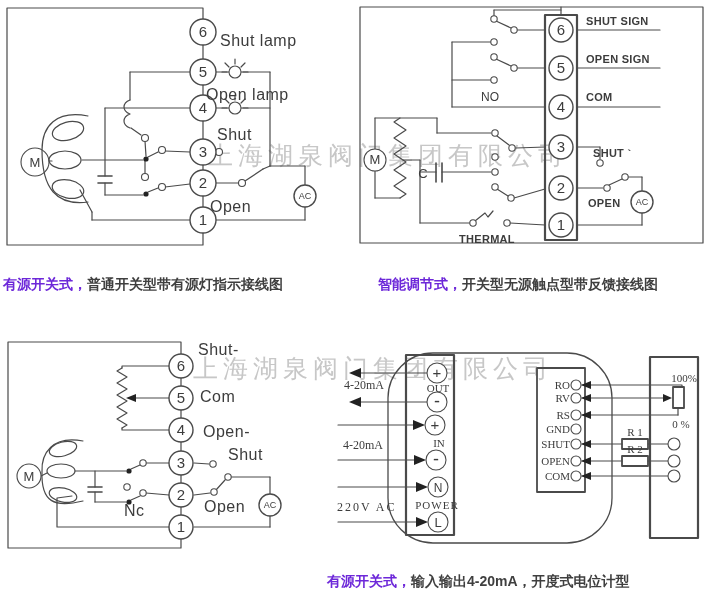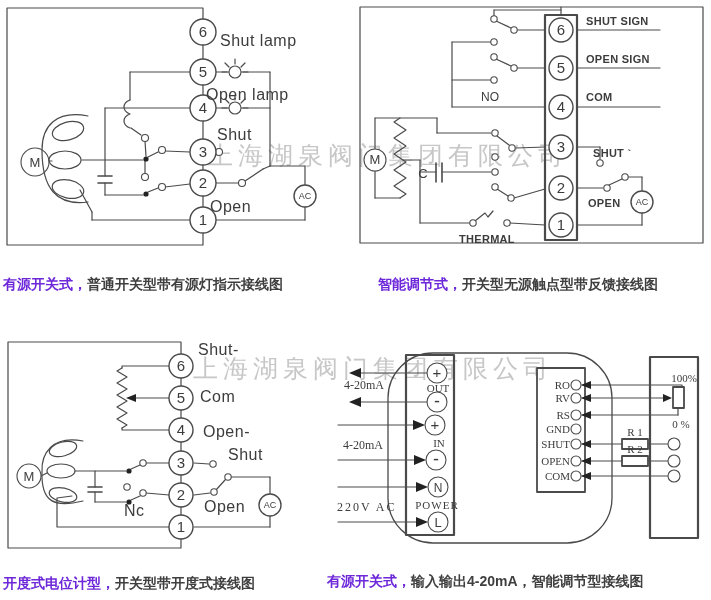--- a/index.html
+++ b/index.html
@@ -434,20 +434,17 @@
       <circle class="cc" cx="344" cy="146" r="6" stroke-width="1.3"></circle>
     </g>
   </svg>
 
   <div class="cap" style="left:3px;top:276px">
     <span class="red">有源开关式，</span><span>普通开关型带有源灯指示接线图</span>
   </div>
   <div class="cap" style="left:378px;top:276px">
     <span class="red">智能调节式，</span><span>开关型无源触点型带反馈接线图</span>
   </div>
-  <div class="cap" style="left:3px;top:575px">
-    <span class="red">开度式电位计型，</span><span>开关型带开度式接线图</span>
+  <div class="cap" style="left:327px;top:573px">
+    <span class="red">有源开关式，</span><span>输入输出4-20mA，开度式电位计型</span>
   </div>
-  <div class="cap" style="left:327px;top:573px">
-    <span class="red">有源开关式，</span><span>输入输出4-20mA，智能调节型接线图</span>
-  </div>
 
 </div>
 
 </body></html>

